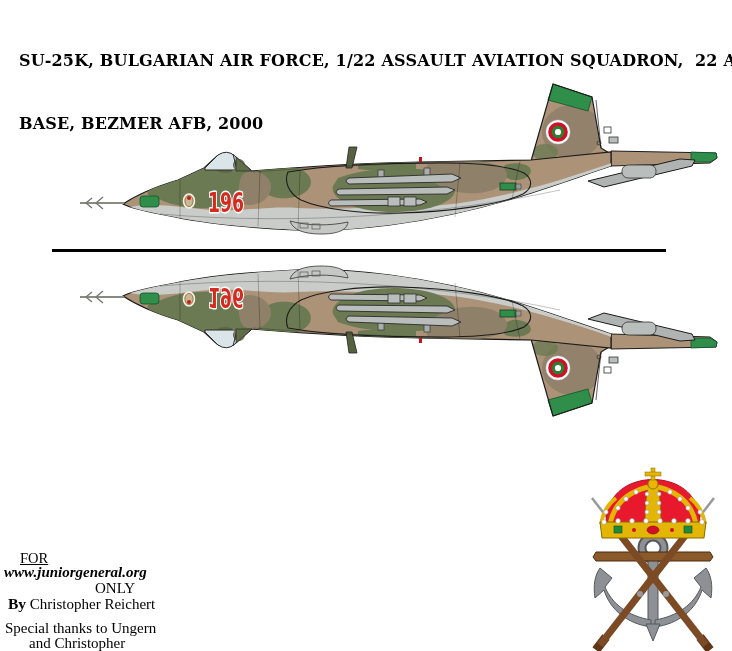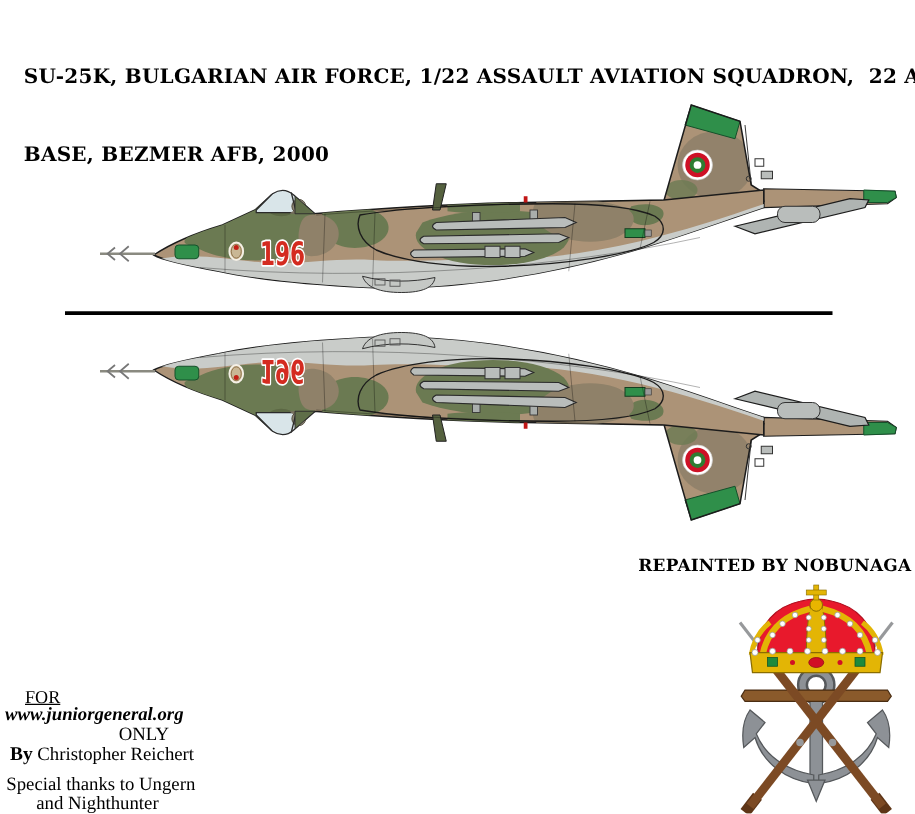--- a/index.html
+++ b/index.html
@@ -206,22 +206,21 @@
         <rect x="684" y="526" width="8" height="7" fill="#1E8A3C" stroke="#0d5226" stroke-width="0.6"></rect>
         <ellipse cx="653" cy="530" rx="6" ry="4" fill="#D10F25" stroke="#8e0a18" stroke-width="0.6"></ellipse>
         <circle cx="634" cy="530" r="2" fill="#D10F25"></circle>
           <circle cx="672" cy="530" r="2" fill="#D10F25"></circle>
       </g>
     </g>
   </svg>
 
   <div class="divider"></div>
 
-  <div class="repaint">REPAINTED BY NOBUNAGA</div>
 
   <div class="ft ft-for">FOR</div>
   <div class="ft ft-site">www.juniorgeneral.org</div>
   <div class="ft ft-only">ONLY</div>
   <div class="ft ft-by"><b>By</b><span> Christopher Reichert</span></div>
   <div class="ft ft-th1">Special thanks to Ungern</div>
-  <div class="ft ft-th2">and Nighthunter</div>
+  <div class="ft ft-th2">and Christopher</div>
 
 </div>
 
 </body></html>

